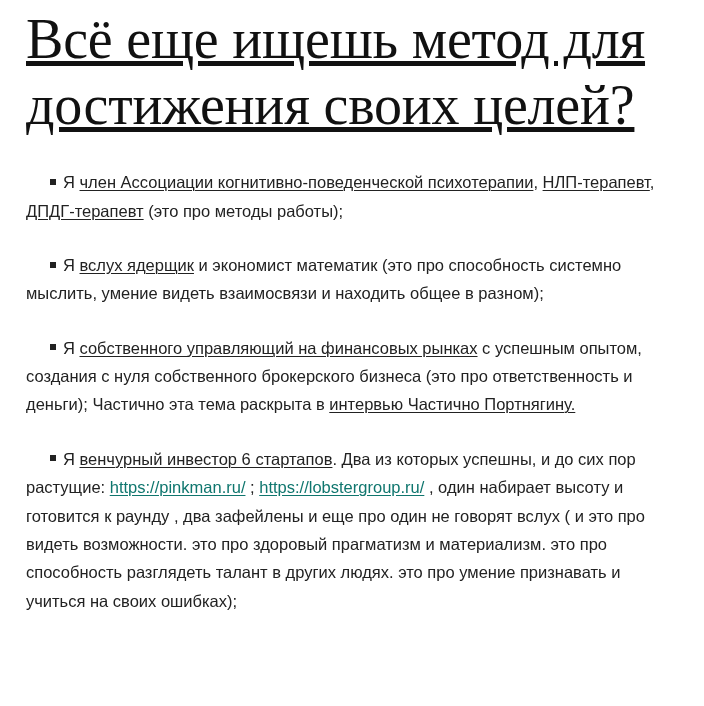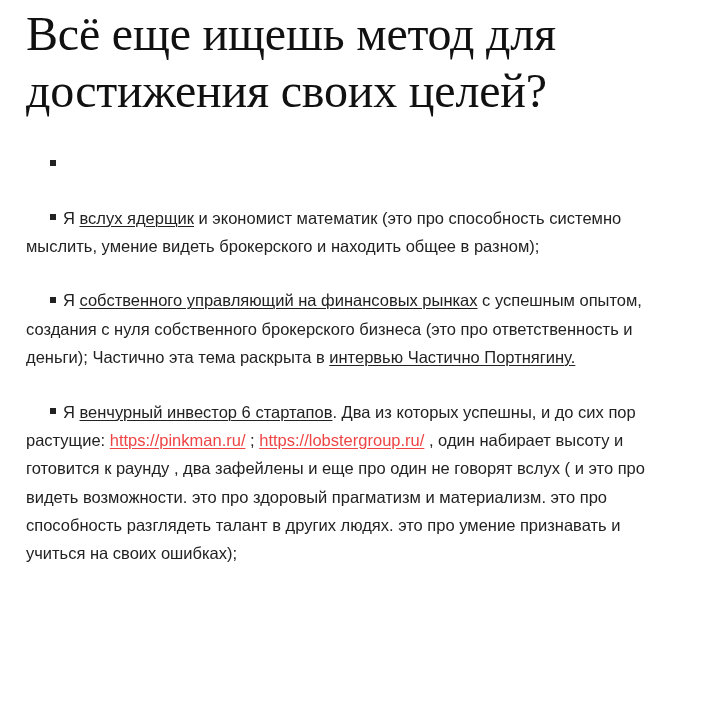--- a/index.html
+++ b/index.html
@@ -15,28 +15,29 @@
     color: #1a1a1a;
   }
   .page {
     width: 704px;
     height: 706px;
     box-sizing: border-box;
     padding: 0 26px;
   }
   .headline {
     font-family: "Liberation Serif", serif;
-    font-size: 48px;
+    font-size: 56px;
     line-height: 1.18;
     font-weight: 400;
     color: #111111;
     letter-spacing: -0.2px;
     margin: 2px 0 0 0;
     padding-top: 4px;
     white-space: pre-line;
+    text-decoration: underline;
   }
   .bullets {
     margin-top: 30px;
   }
   .bullet {
     font-size: 16.5px;
     line-height: 1.72;
     color: #222222;
     margin-bottom: 26px;
     text-indent: 24px;
@@ -57,39 +58,39 @@
   }
   .bullet .txt {
     text-indent: 0;
   }
   u.ul {
     text-decoration: underline;
     text-underline-offset: 2px;
     text-decoration-thickness: 1px;
   }
   a.link {
-    color: #ef4444;
+    color: #0f766e;
     text-decoration: underline;
     text-underline-offset: 2px;
   }
 </style>
 </head>
 <body>
 
 <div class="page">
 
   <h1 class="headline">Всё еще ищешь метод для
 достижения своих целей?</h1>
 
   <div class="bullets">
     <p class="bullet">
-      <span class="sq"></span>
+      <span class="sq"></span><span class="txt"><span>Я </span><u class="ul">член Ассоциации когнитивно-поведенческой психотерапии</u><span>, </span><u class="ul">НЛП-терапевт</u><span>, </span><u class="ul">ДПДГ-терапевт</u><span> (это про методы работы);</span></span>
     </p>
     <p class="bullet">
-      <span class="sq"></span><span class="txt"><span>Я </span><u class="ul">вслух ядерщик</u><span> и экономист математик (это про способность системно мыслить, умение видеть брокерского и находить общее в разном);</span></span>
+      <span class="sq"></span><span class="txt"><span>Я </span><u class="ul">вслух ядерщик</u><span> и экономист математик (это про способность системно мыслить, умение видеть взаимосвязи и находить общее в разном);</span></span>
     </p>
     <p class="bullet">
       <span class="sq"></span><span class="txt"><span>Я </span><u class="ul">собственного управляющий на финансовых рынках</u><span> с успешным опытом, создания с нуля собственного брокерского бизнеса (это про ответственность и деньги); Частично эта тема раскрыта в </span><u class="ul">интервью Частично Портнягину.</u></span>
     </p>
     <p class="bullet">
       <span class="sq"></span><span class="txt"><span>Я </span><u class="ul">венчурный инвестор 6 стартапов</u><span>. Два из которых успешны, и до сих пор растущие: </span><a class="link" href="#">https://pinkman.ru/</a><span> ; </span><a class="link" href="#">https://lobstergroup.ru/</a><span> , один набирает высоту и готовится к раунду , два зафейлены и еще про один не говорят вслух ( и это про видеть возможности. это про здоровый прагматизм и материализм. это про способность разглядеть талант в других людях. это про умение признавать и учиться на своих ошибках);</span></span>
     </p>
   </div>
 
 </div>

